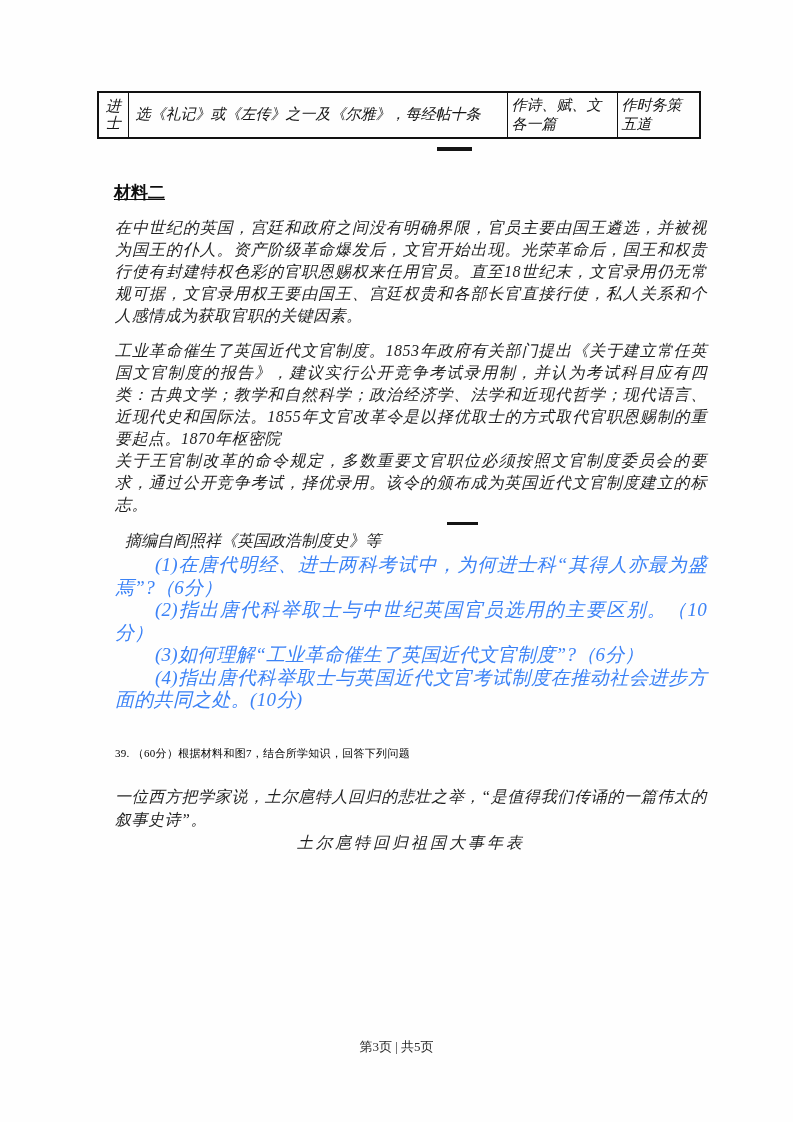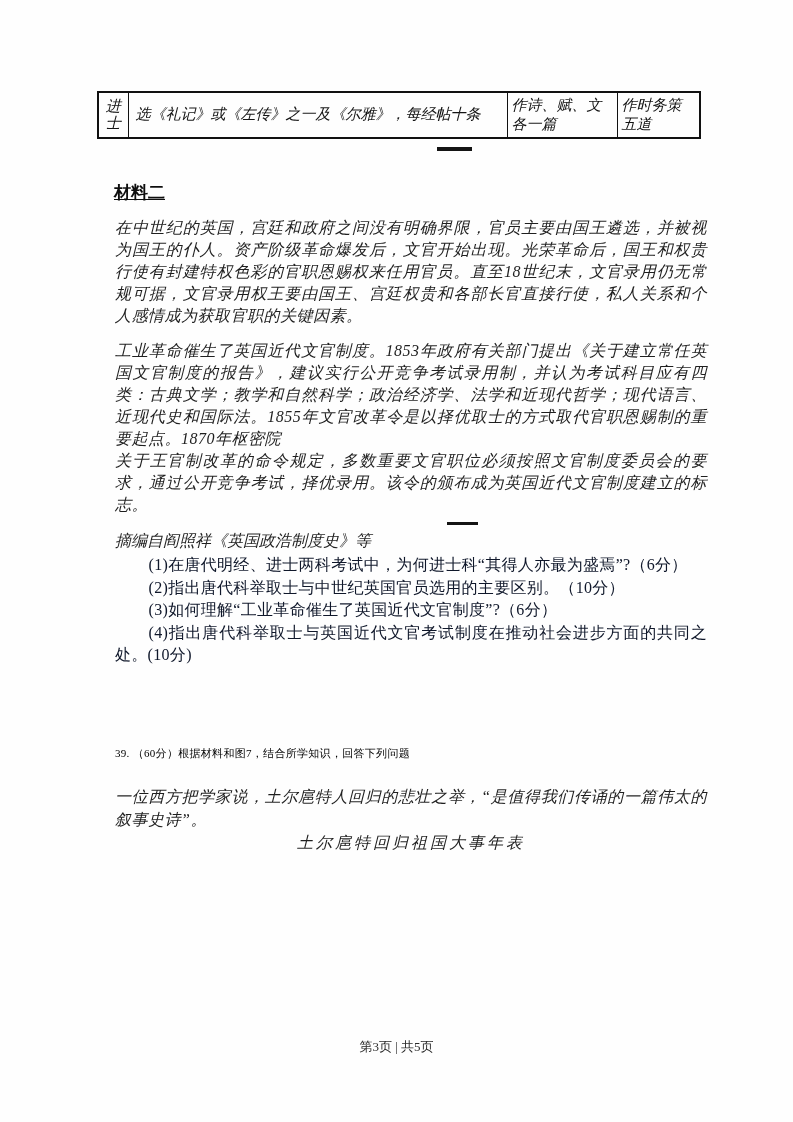--- a/index.html
+++ b/index.html
@@ -49,25 +49,25 @@
     font-weight: 700; font-size: 17px; color: #0e0e0e; text-decoration: underline;
   }
   .para {
     font-size: 16px;
     line-height: 22px;
     text-align: justify;
     letter-spacing: 0.5px;
   }
   .para1 { position: absolute; left: 115px; top: 217px; width: 592px; }
   .para-group { position: absolute; left: 115px; top: 340px; width: 592px; }
-  .source2 { position: absolute; left: 115px; top: 531px; font-size: 16px; }
+  .source2 { position: absolute; left: 125px; top: 531px; font-size: 16px; }
   
   .questions {
     position: absolute; left: 115px; top: 554px; width: 592px;
-    font-size: 16px; color: #0f172a;
+    font-size: 19px; color: #3b82f6; font-style: italic;
   }
   .q {
     text-indent: 2.1em;
     line-height: 22.5px;
     text-align: justify;
     letter-spacing: 0.3px;
   }
   .q39head {
     position: absolute; left: 115px; top: 746px;
     font-size: 11px; color: #000000; letter-spacing: 0.3px;

